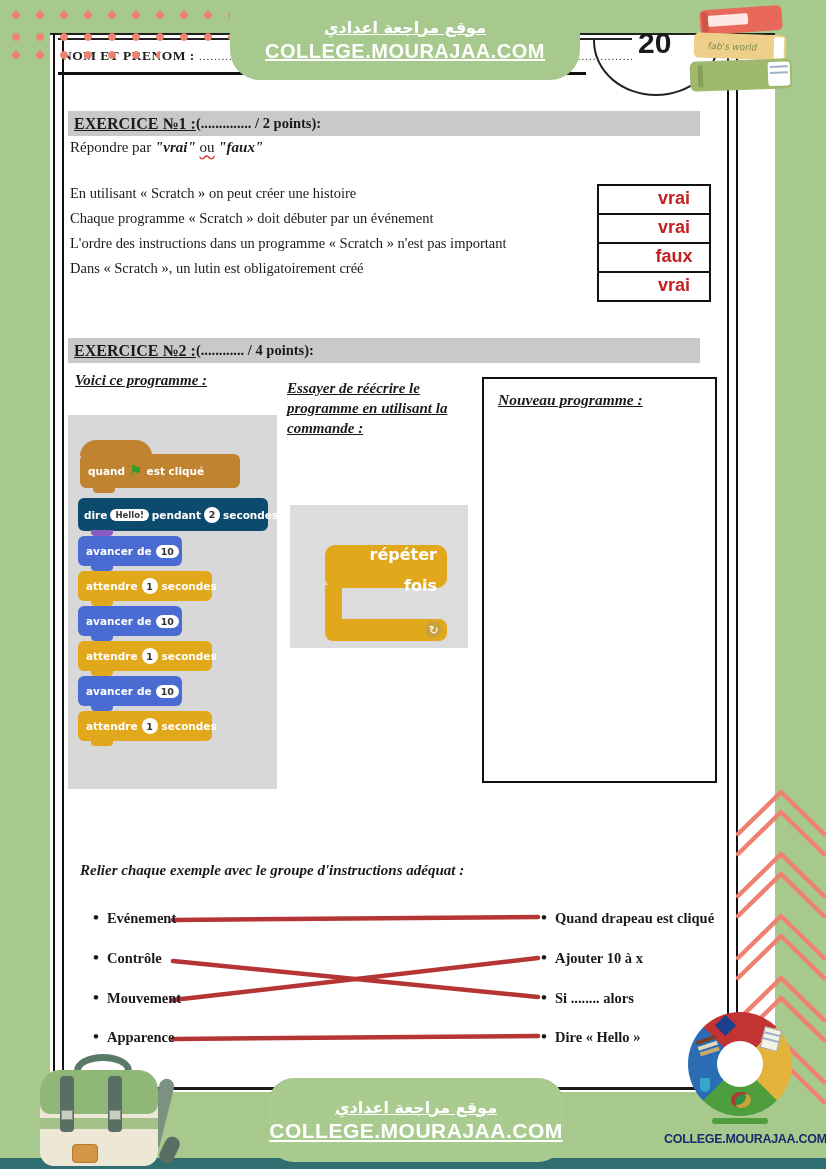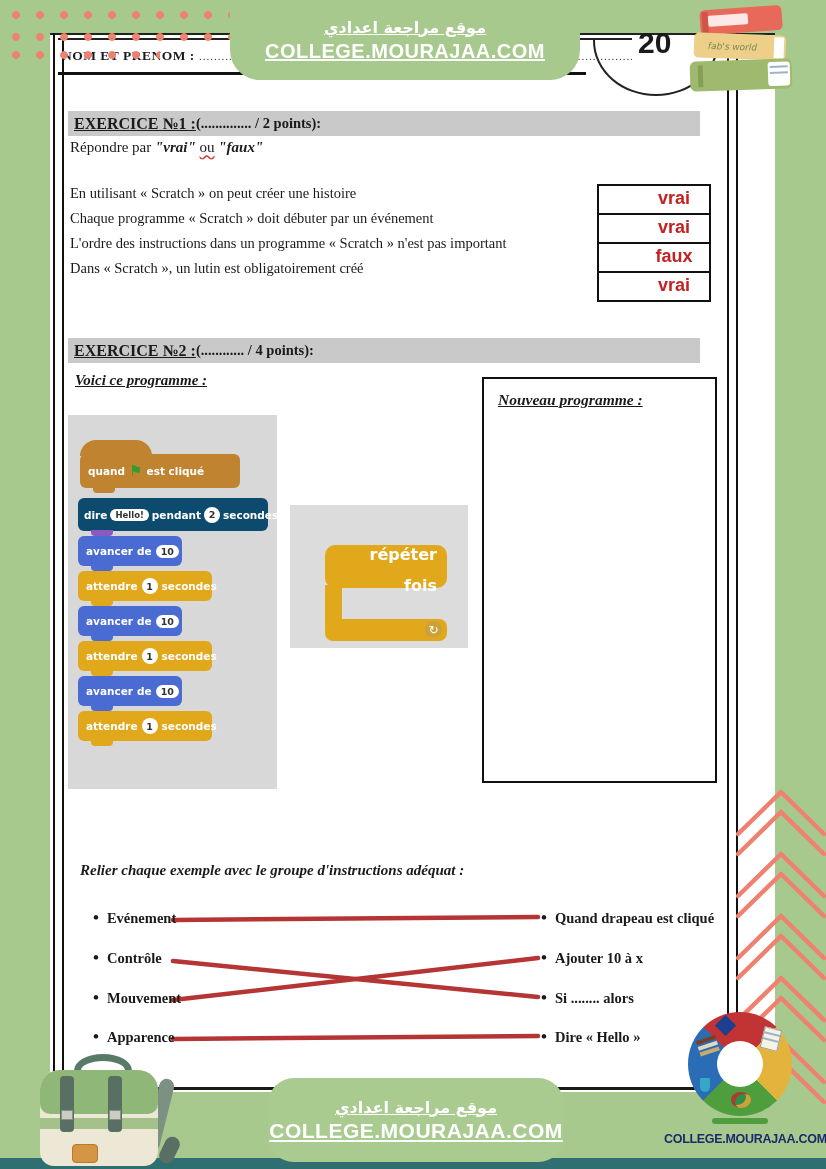--- a/index.html
+++ b/index.html
@@ -208,20 +208,21 @@
     <div class="ans-row">
         <span class="marker ans-txt">vrai</span>
       </div>
   </div>
 
   <div class="abs exbar" style="top:338px;">
     <span class="extitle">EXERCICE №2 :</span>
     <span class="expoints">(............ / 4  points):</span>
   </div>
   <div class="abs bold-it-ul" id="ex2-left-head">Voici ce programme :</div>
+  <div class="abs bold-it-ul" id="ex2-mid-head">Essayer de réécrire le programme en utilisant la commande :</div>
 
   <div class="abs" id="prog-panel">
     <div id="hat-bump"></div>
     <div class="sblock blk-events" style="left:12px;top:39px;width:160px;height:34px;">
       <span>quand</span>
       <span class="flag">⚑</span>
       <span>est cliqué</span>
     </div>
     <div class="sblock blk-looks" style="left:10px;top:83px;width:190px;height:33px;gap:3px;padding:0 6px;">
       <span>dire</span>

